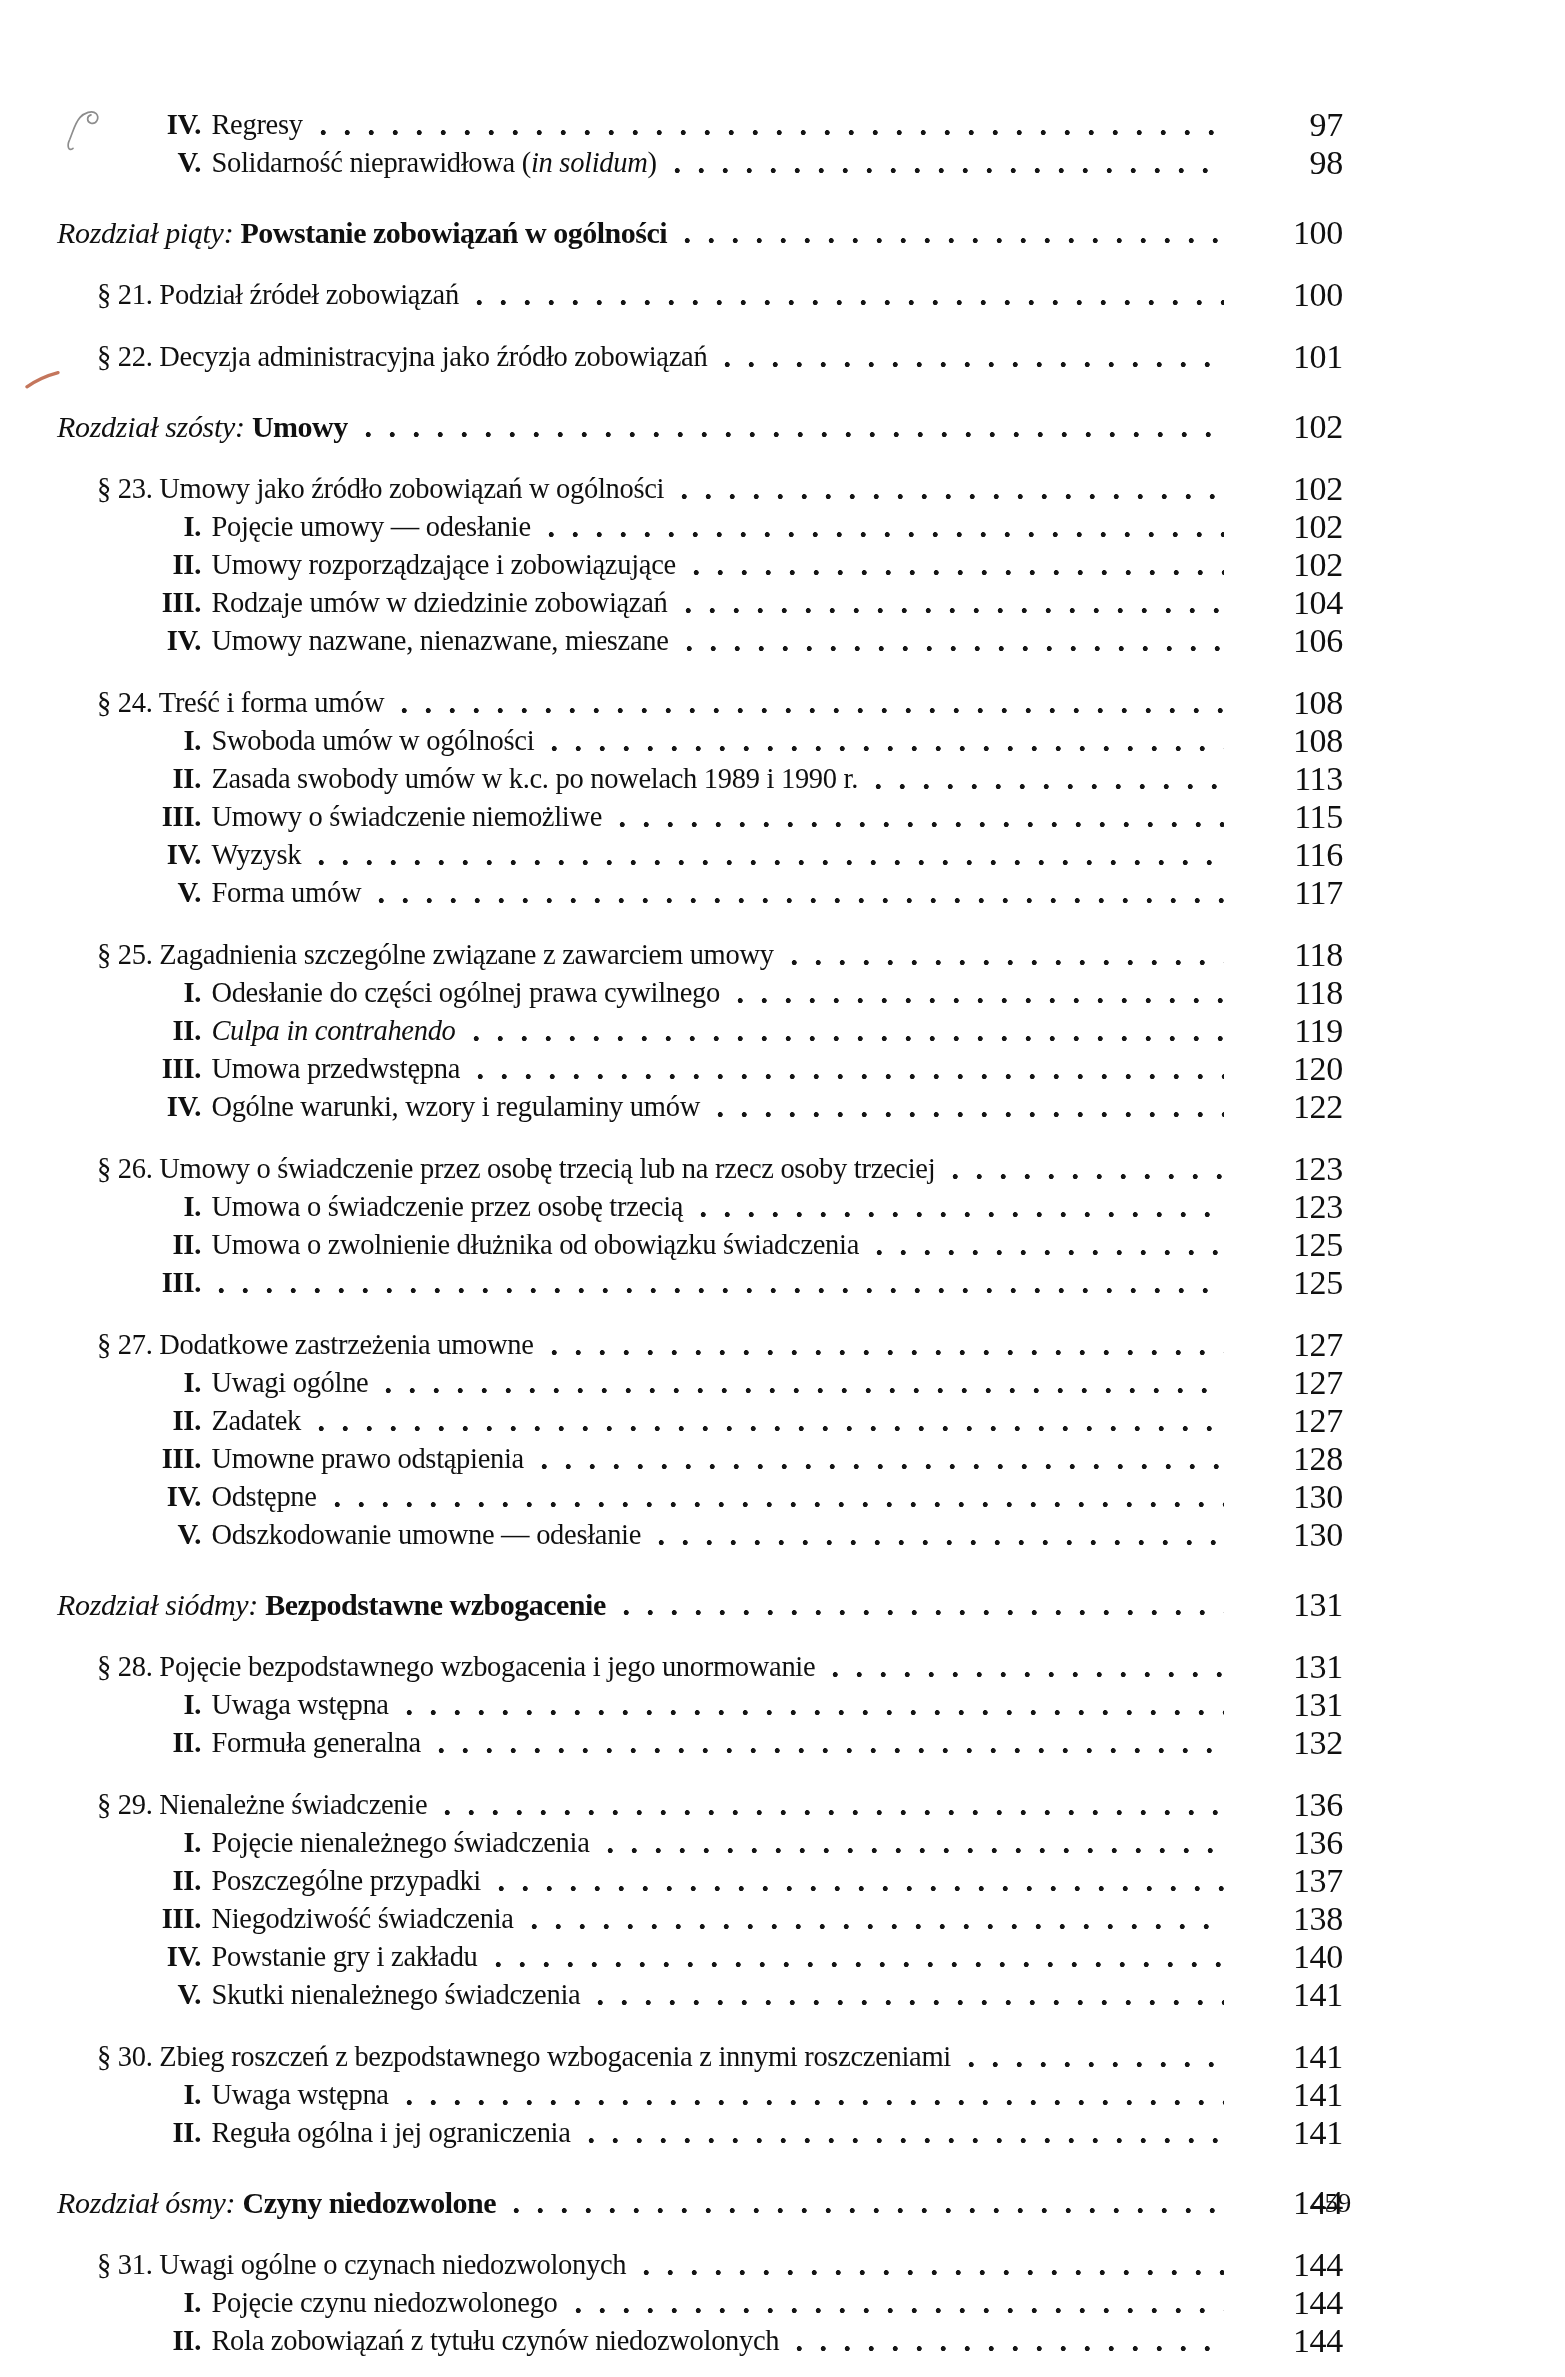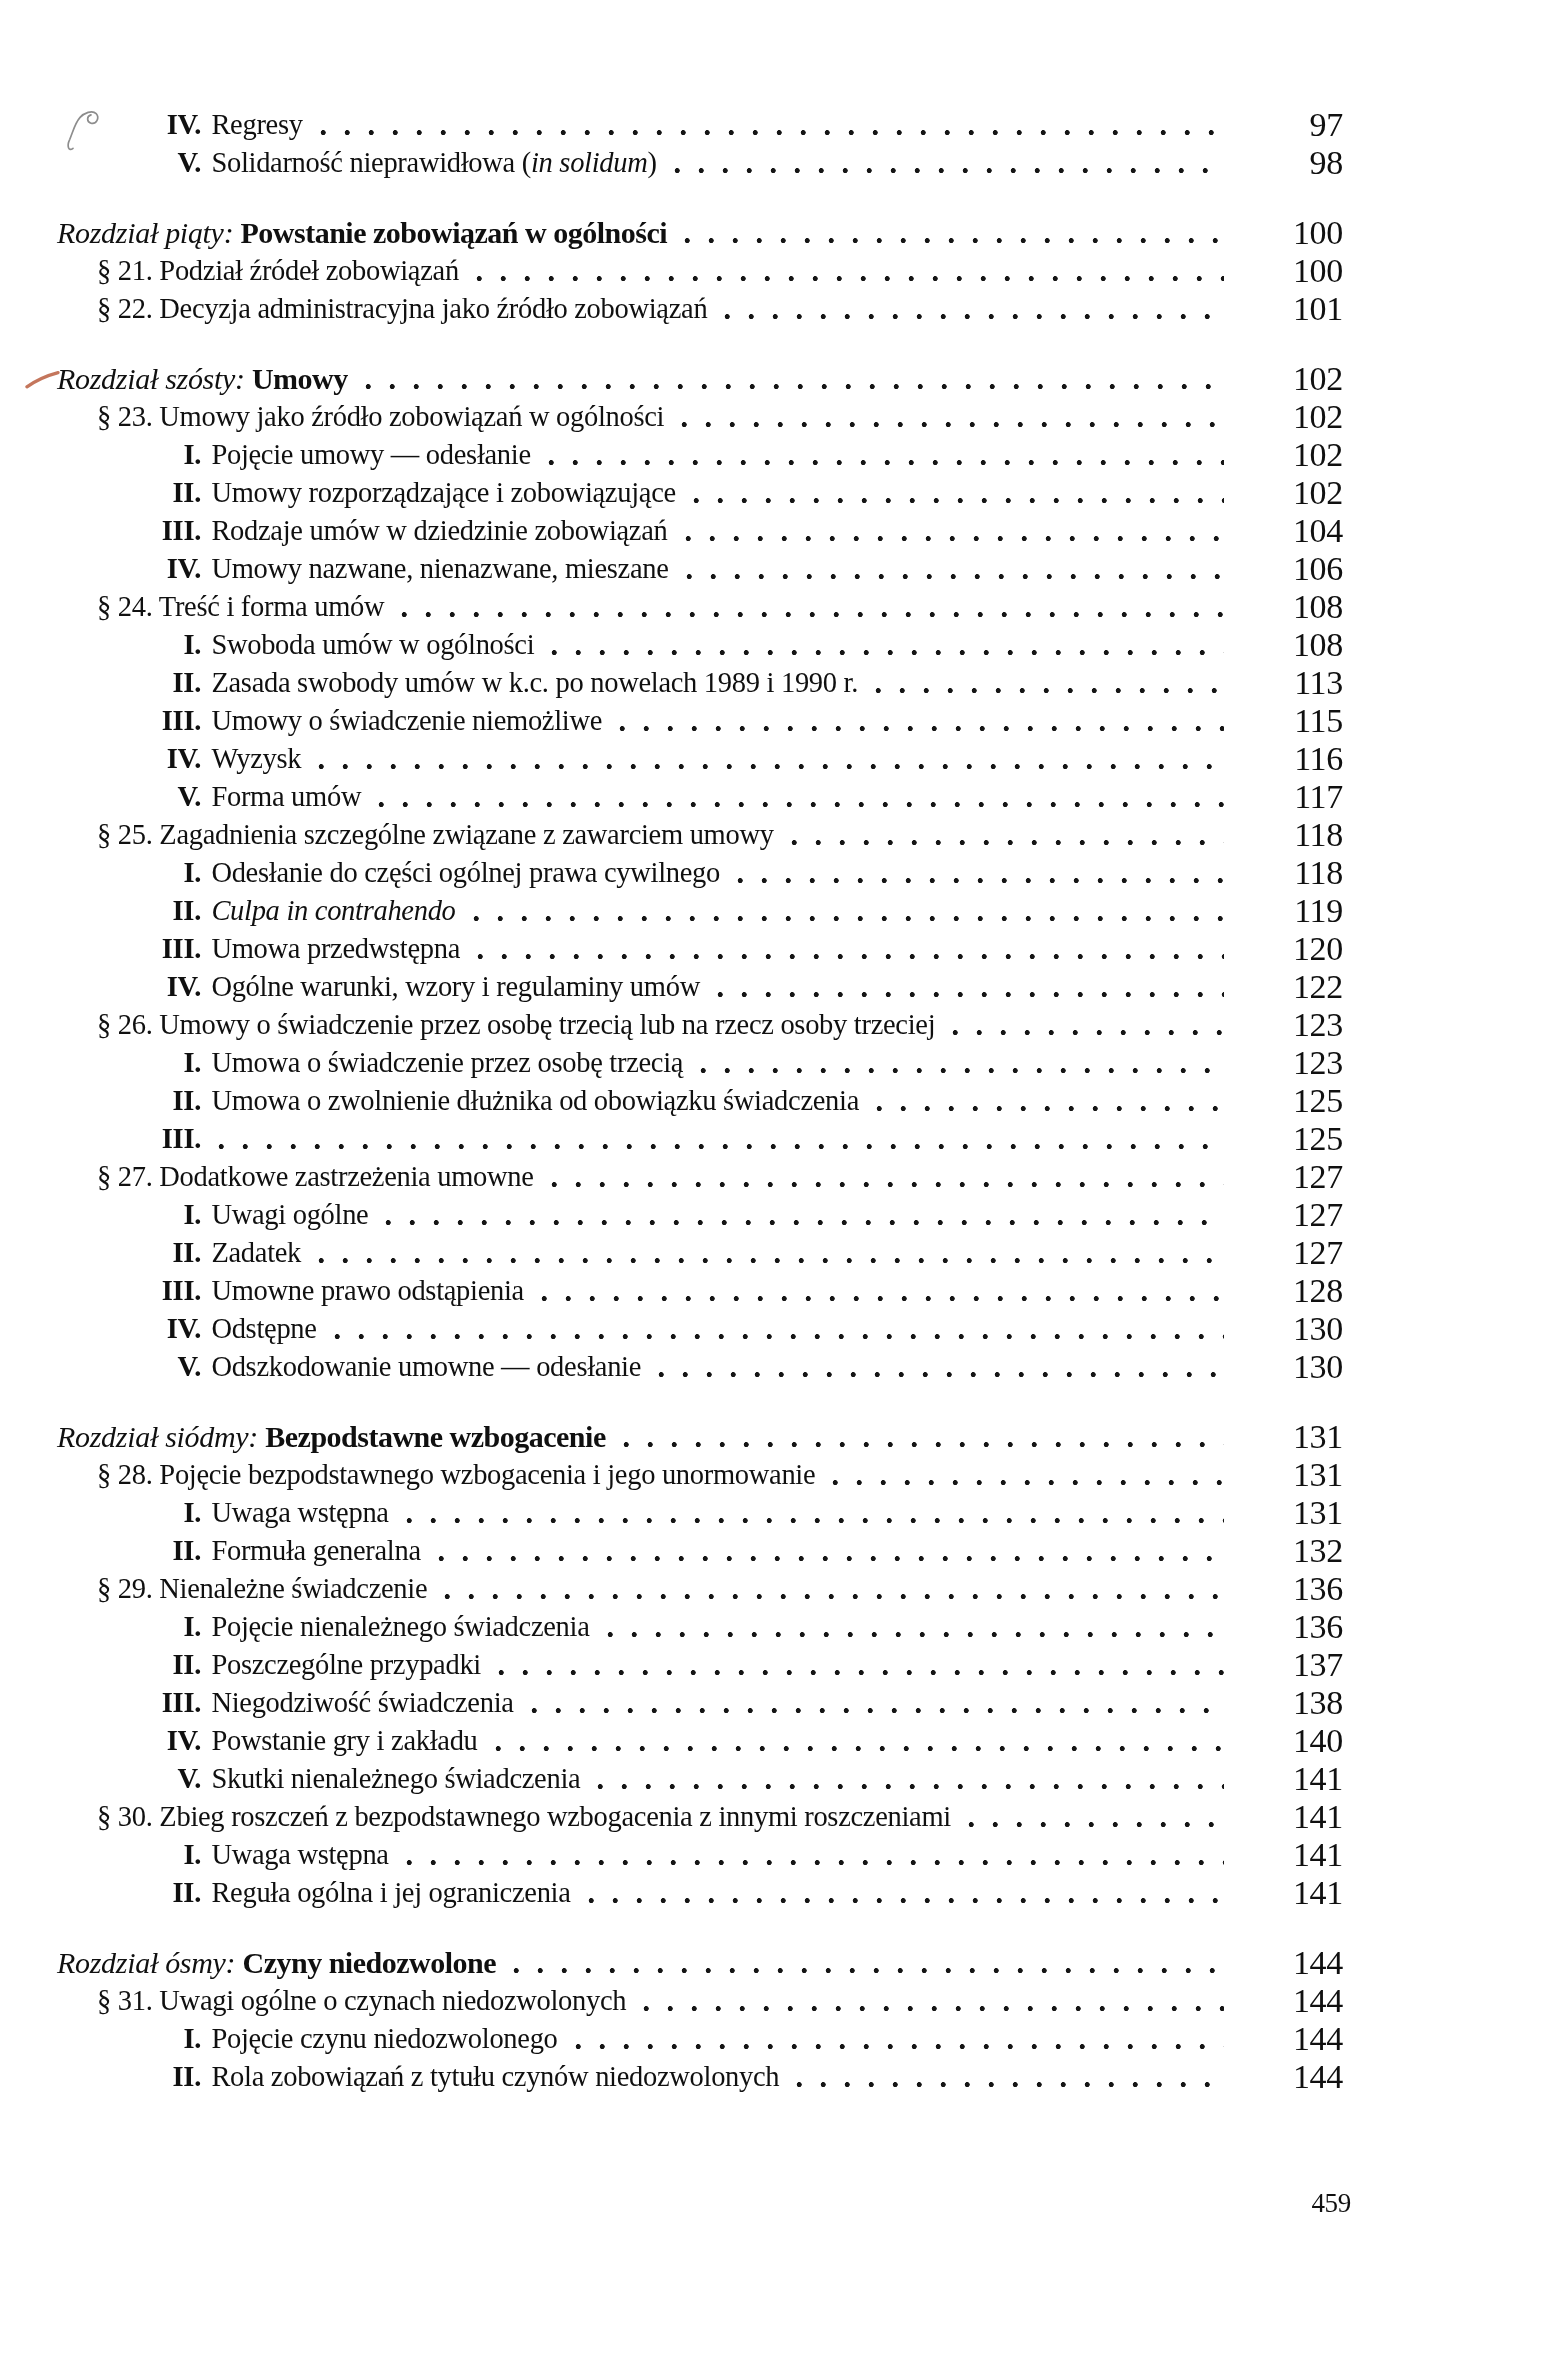--- a/index.html
+++ b/index.html
@@ -28,21 +28,21 @@
   .row {
     display: flex;
     align-items: stretch;
     height: 38px;
     line-height: 38px;
     font-size: 28.5px;
     white-space: nowrap;
     letter-spacing: -0.3px;
   }
   .row.chapter { padding-left: 57px;  margin-top: 32px; font-size: 30px; }
-  .row.section { padding-left: 97px; }
+  .row.section { padding-left: 97px; margin-top: 24px; }
   .row.sub     { padding-left: 143px; }
 
   .row .num {
     flex: none;
     width: 58px;
     text-align: right;
     font-weight: bold;
   }
   .row.sub .label { margin-left: 10.4px; }
 

